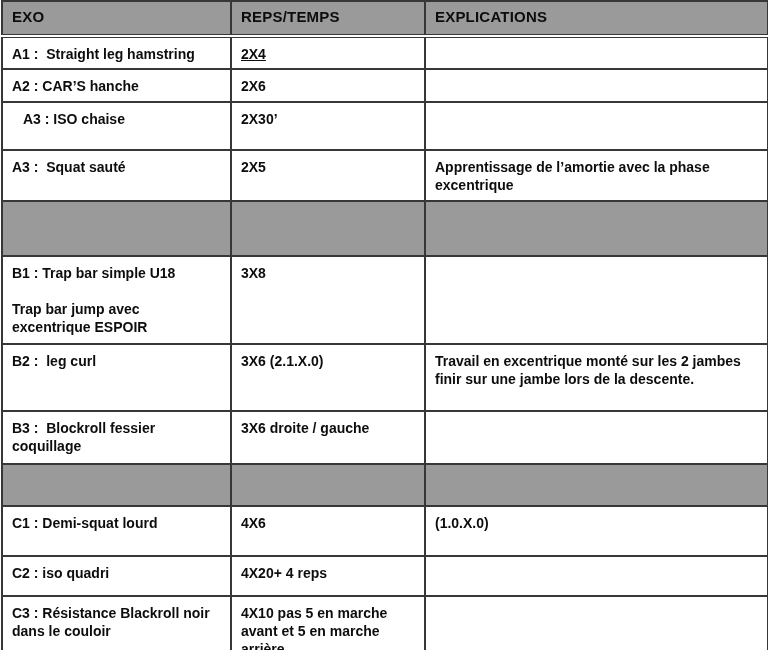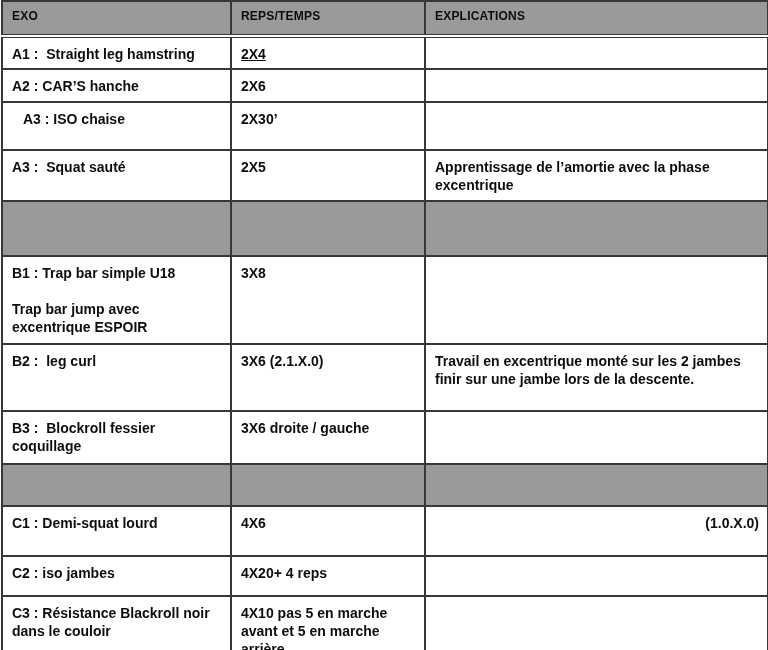--- a/index.html
+++ b/index.html
@@ -38,21 +38,21 @@
     white-space: pre-wrap;
     word-wrap: break-word;
     overflow: hidden;
   }
   thead th {
     background: #9a9a9a;
     height: 35px;
     vertical-align: middle;
     padding-top: 2px;
     border-bottom: 4px double #373737;
-    font-size: 12px;
+    font-size: 15px;
     letter-spacing: 0.2px;
   }
   tr.sep-row td {
     background: #9a9a9a;
     padding: 0;
   }
   tr.data-row td {
     background: #ffffff;
   }
 </style>
@@ -117,24 +117,24 @@
           <td style="height: 53px;"></td>
         </tr>
         <tr class="sep-row">
           <td style="height: 42px;"></td>
           <td style="height: 42px;"></td>
           <td style="height: 42px;"></td>
         </tr>
         <tr class="data-row">
           <td style="height: 50px;">C1 : Demi-squat lourd</td>
           <td style="height: 50px;">4X6</td>
-          <td style="height: 50px; text-align: right;">(1.0.X.0)</td>
+          <td style="height: 50px;">(1.0.X.0)</td>
         </tr>
         <tr class="data-row">
-          <td style="height: 40px;">C2 : iso jambes</td>
+          <td style="height: 40px;">C2 : iso quadri</td>
           <td style="height: 40px;">4X20+ 4 reps</td>
           <td style="height: 40px;"></td>
         </tr>
         <tr class="data-row">
           <td style="height: 65px; border-radius: 19px;">C3 : Résistance Blackroll noir dans le couloir</td>
           <td style="height: 65px; border-radius: 31px;">4X10 pas 5 en marche avant et 5 en marche arrière</td>
           <td style="height: 65px;"></td>
         </tr>
         <tr class="sep-row">
           <td style="height: 3px;"></td>

